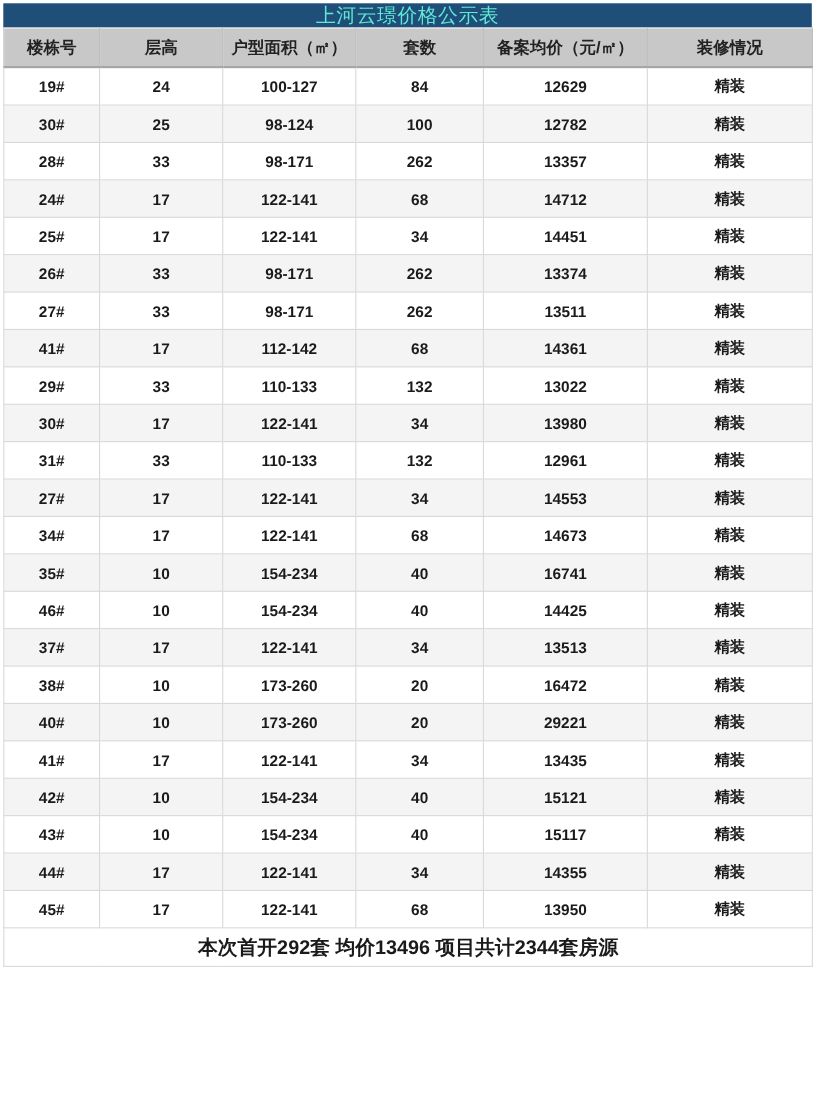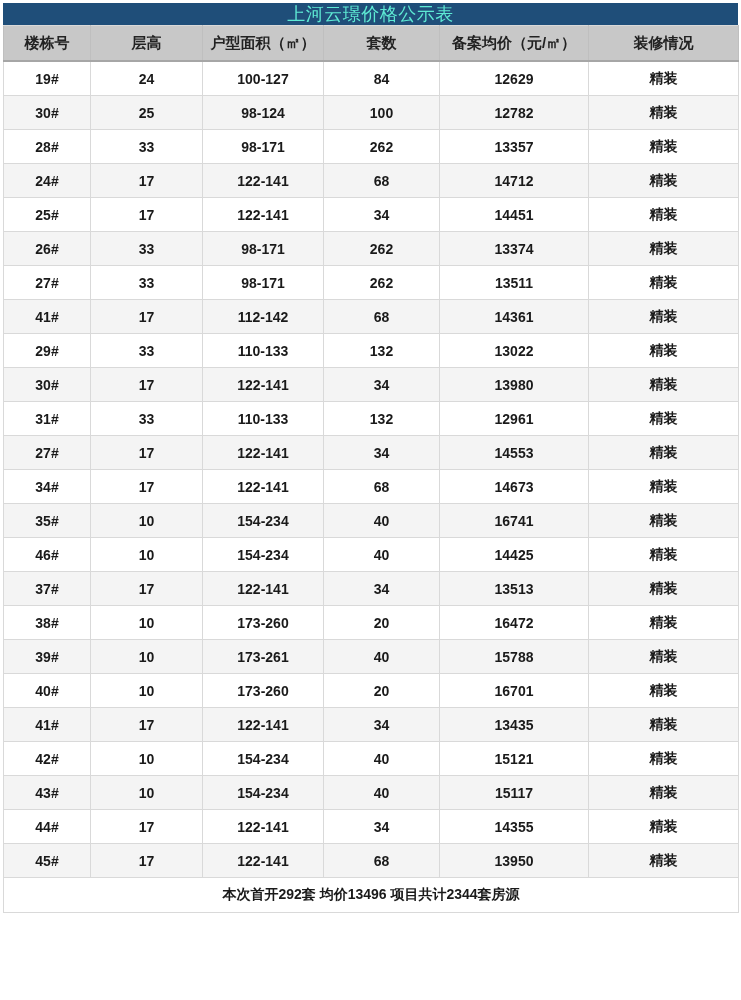--- a/index.html
+++ b/index.html
@@ -17,21 +17,21 @@
       border: 1px solid #d9d9d9; text-align: center; vertical-align: middle;
       font-weight: bold; font-size: 14px; color: #1a1a1a; padding: 0;
     }
     thead th {
       height: 34px; background: #c8c8c8; font-size: 15px; color: #222;
       border-bottom: 2px solid #a6a6a6; border-left-color: #bfbfbf; border-right-color: #bfbfbf;
     }
     tbody td { height: 33px; }
     tbody tr:nth-child(odd) td { background: #ffffff; }
     tbody tr:nth-child(even) td { background: #f4f4f4; }
-    tfoot td { height: 34px; background: #ffffff; font-size: 14px; }
+    tfoot td { height: 34px; background: #ffffff; font-size: 18px; }
   </style>
 </head>
 <body>
 
 <div class="sheet">
   <div class="title-bar">上河云璟价格公示表</div>
   <table>
     <colgroup>
       <col class="c0">
         <col class="c1">
@@ -181,33 +181,25 @@
         </tr>
         <tr>
           <td>38#</td>
           <td>10</td>
           <td>173-260</td>
           <td>20</td>
           <td>16472</td>
           <td>精装</td>
         </tr>
         <tr>
-          <td>39#</td>
-          <td>10</td>
-          <td>173-261</td>
-          <td>40</td>
-          <td>15788</td>
-          <td>精装</td>
-        </tr>
-        <tr>
           <td>40#</td>
           <td>10</td>
           <td>173-260</td>
           <td>20</td>
-          <td>16701</td>
+          <td>29221</td>
           <td>精装</td>
         </tr>
         <tr>
           <td>41#</td>
           <td>17</td>
           <td>122-141</td>
           <td>34</td>
           <td>13435</td>
           <td>精装</td>
         </tr>

